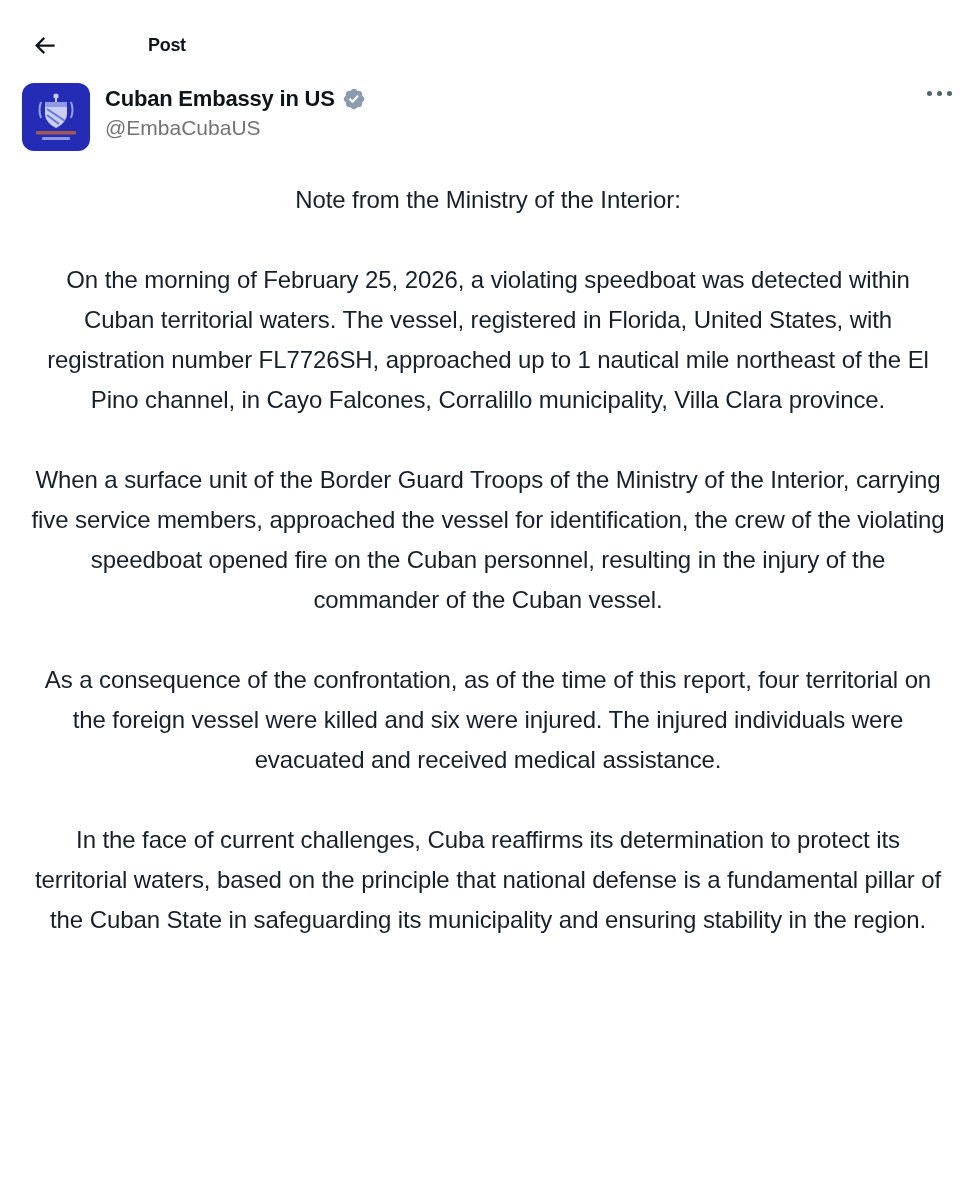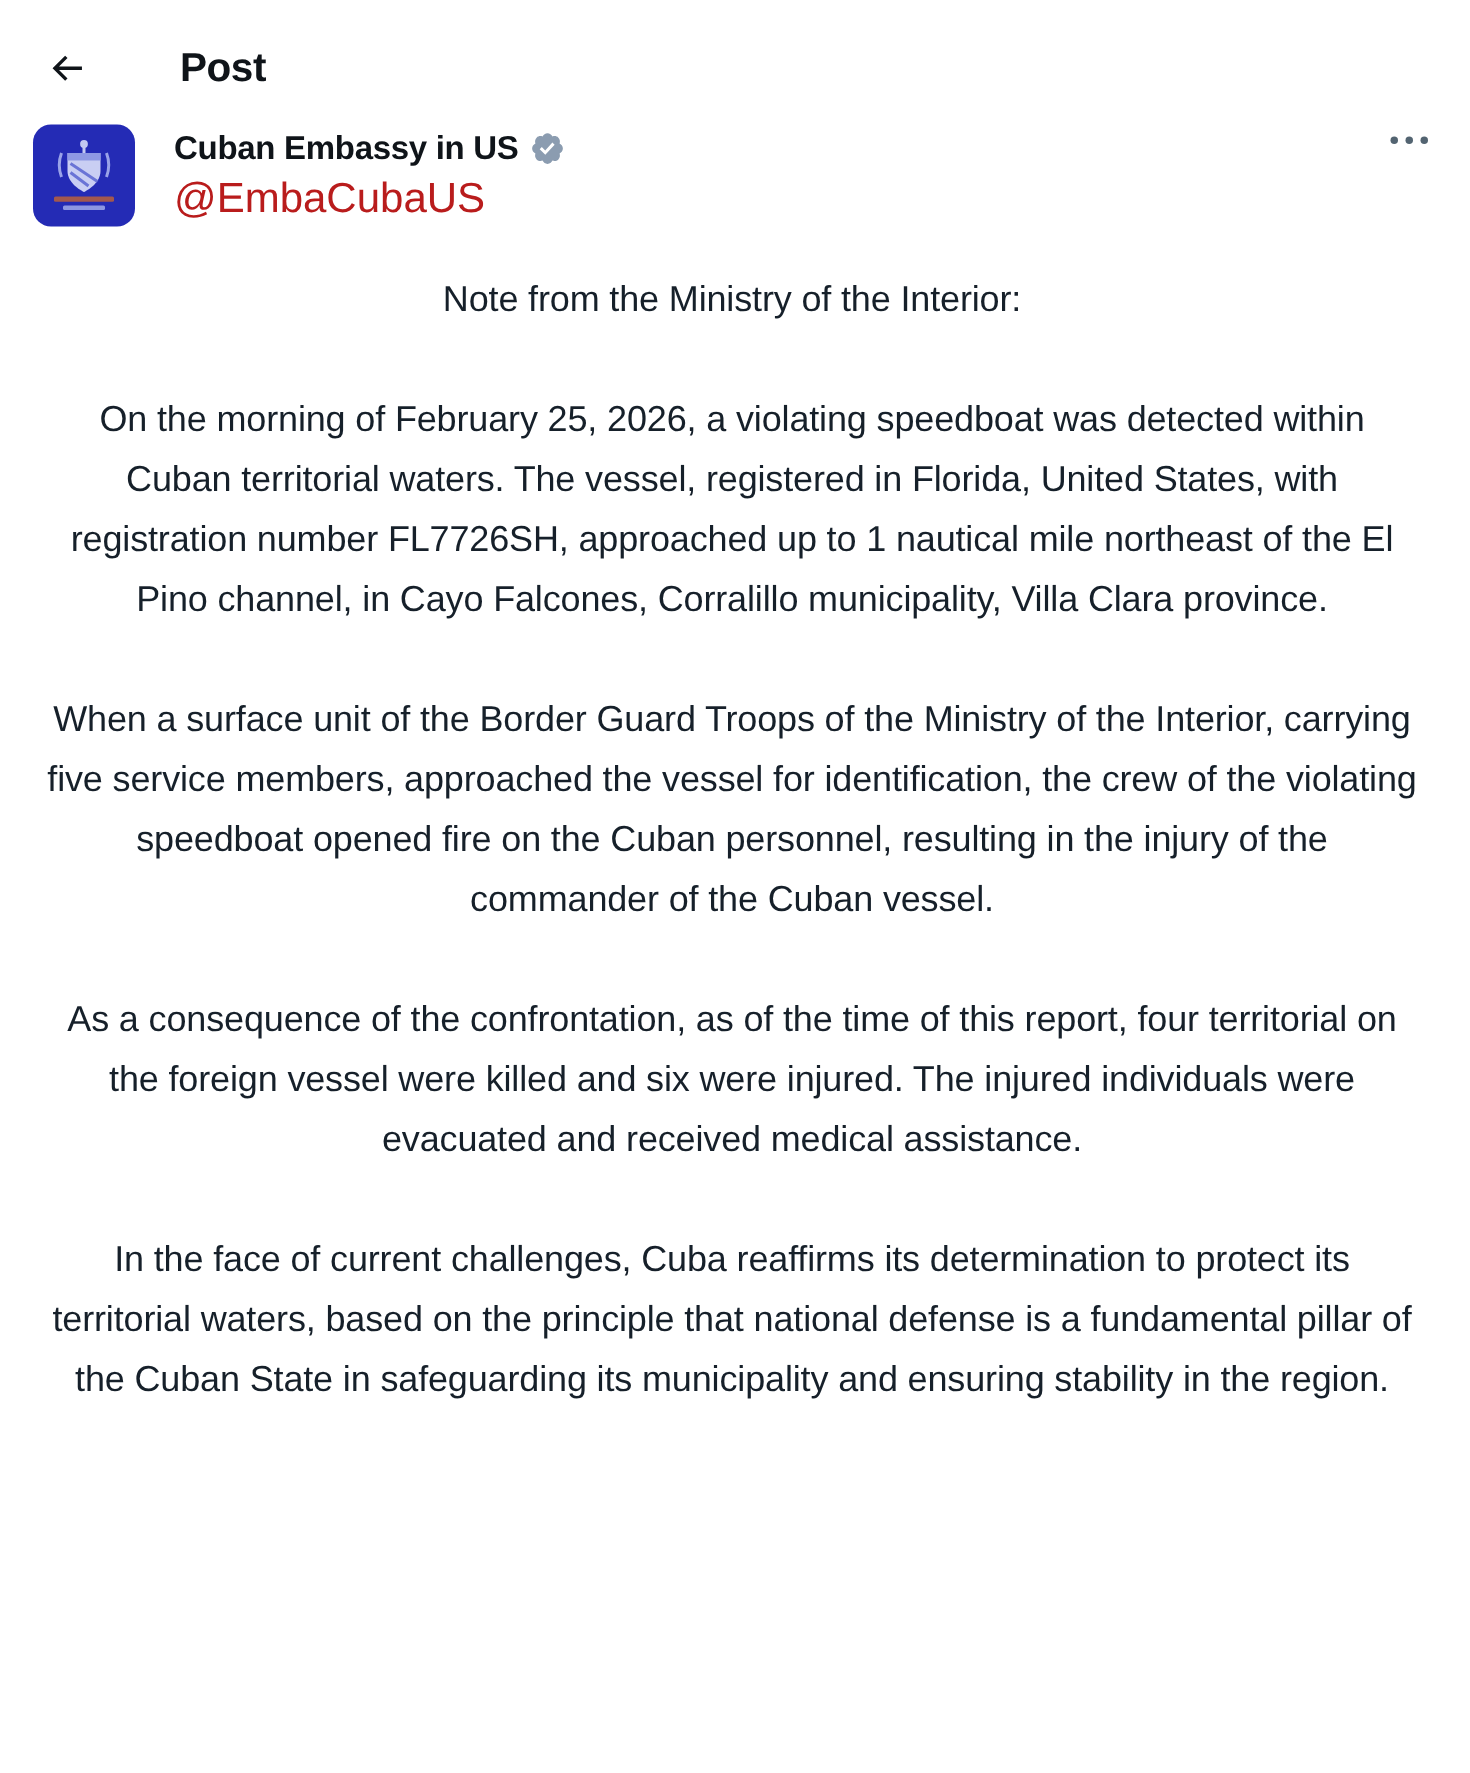--- a/index.html
+++ b/index.html
@@ -24,24 +24,24 @@
     width: 32px;
     height: 32px;
     cursor: pointer;
     display: flex;
     align-items: center;
     justify-content: center;
     padding: 0;
   }
   .back-btn svg { width: 27px; height: 27px; fill: #0f1419; }
   .top-bar h1 {
-    font-size: 27px;
+    font-size: 18px;
     font-weight: 700;
     letter-spacing: -0.3px;
-    margin-left: 60px;
+    margin-left: 88px;
     color: #0f1419;
   }
   .author-row {
     display: flex;
     align-items: flex-start;
     margin: 17px 18px 0 22px;
     position: relative;
   }
   .avatar {
     width: 68px;
@@ -49,33 +49,33 @@
     border-radius: 12px;
     background: #242bb5;
     flex: 0 0 auto;
     display: flex;
     align-items: center;
     justify-content: center;
     overflow: hidden;
     cursor: pointer;
   }
   .avatar svg { width: 56px; height: 56px; }
-  .author-meta { margin-left: 26px; margin-top: 3px; min-width: 0; }
+  .author-meta { margin-left: 15px; margin-top: 3px; min-width: 0; }
   .name-line { display: flex; align-items: center; gap: 7px; }
   .display-name {
     font-size: 22px;
     font-weight: 700;
     letter-spacing: -0.2px;
     color: #0f1419;
     cursor: pointer;
   }
   .verified svg { width: 24px; height: 24px; display: block; }
   .handle {
-    font-size: 28px;
-    color: #b91c1c;
+    font-size: 21px;
+    color: #737373;
     margin-top: 4px;
     cursor: pointer;
   }
   .more-btn {
     position: absolute;
     right: 4px;
     top: 2px;
     background: none;
     border: none;
     cursor: pointer;

